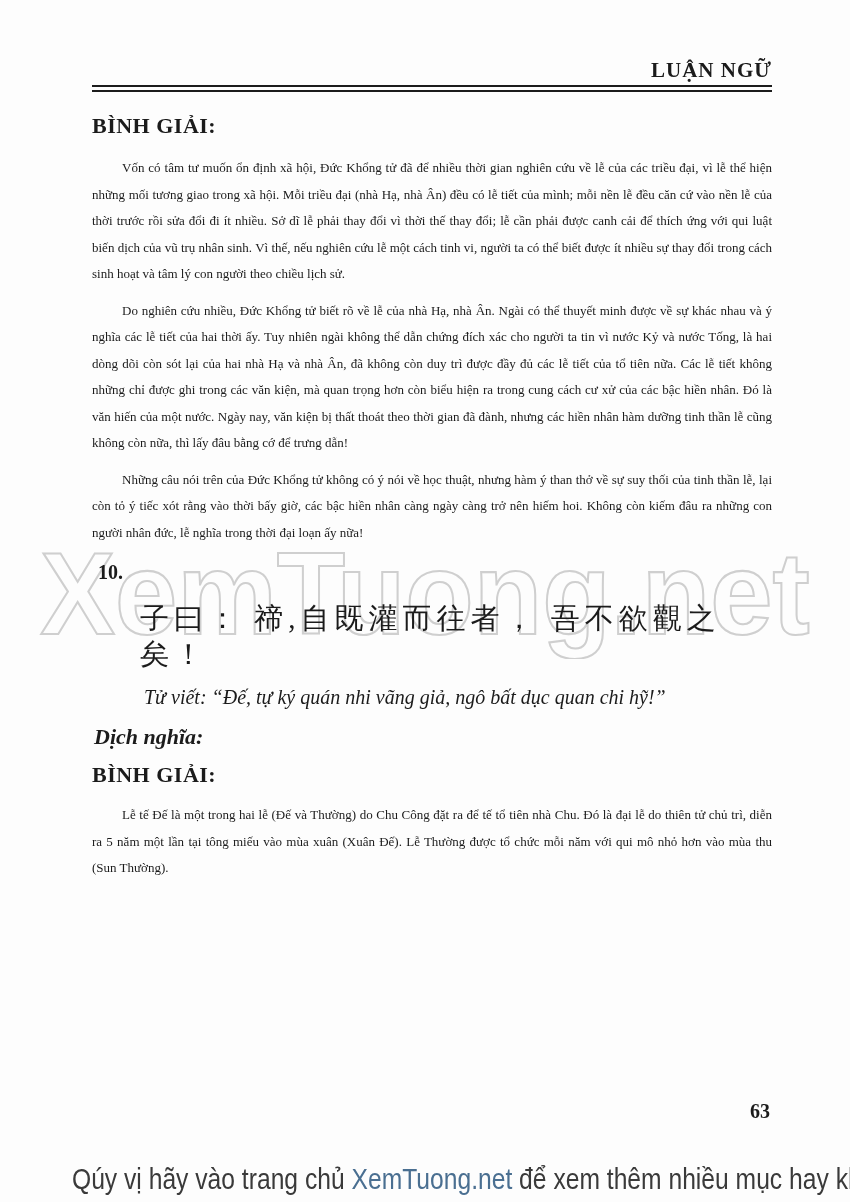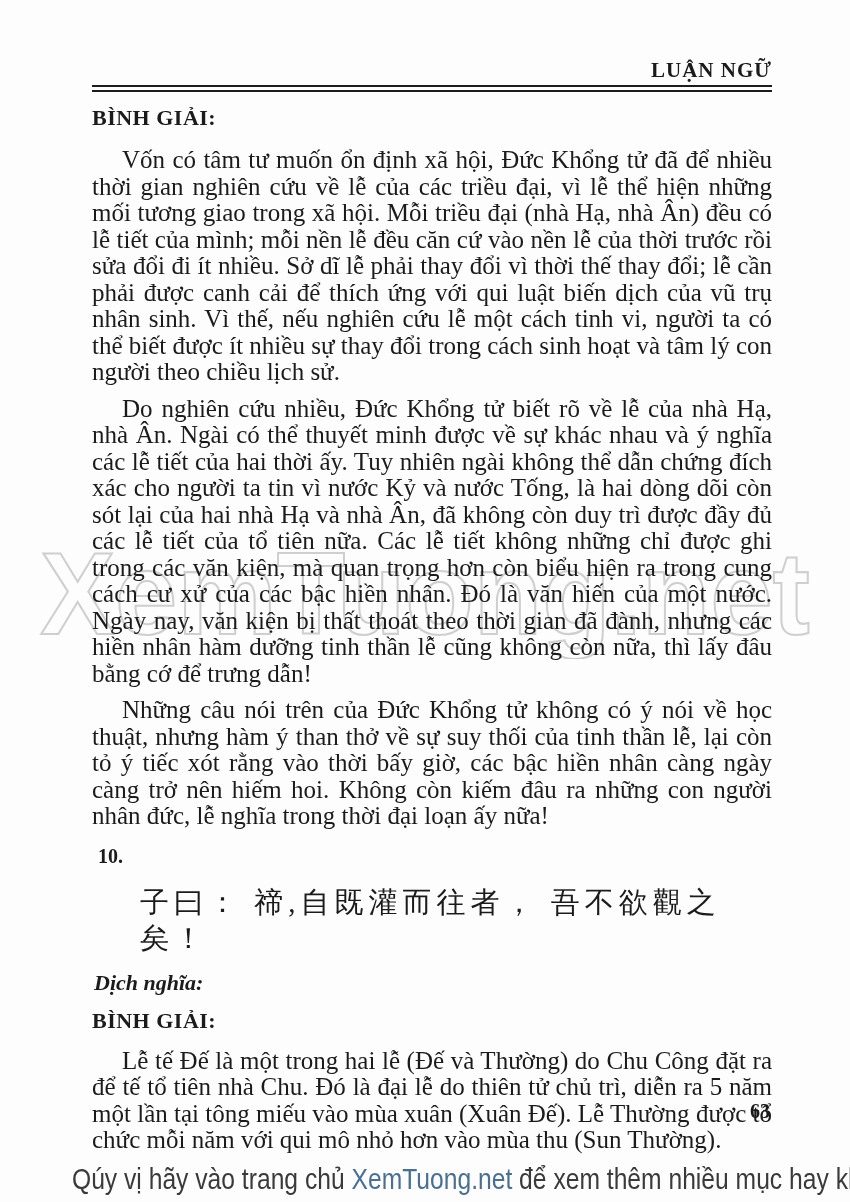--- a/index.html
+++ b/index.html
@@ -31,30 +31,30 @@
   .running-title{
     position:absolute;top:58px;right:78px;
     font-weight:bold;font-size:21px;letter-spacing:1px;z-index:2;
   }
   .header-rule{
     position:absolute;top:85px;left:92px;right:78px;height:3px;
     border-top:2px solid #1c1c1c;border-bottom:2px solid #1c1c1c;z-index:2;
   }
   
   .content{
-    position:absolute;top:8px;left:92px;width:680px;z-index:1;
+    position:absolute;top:16px;left:92px;width:680px;z-index:1;
   }
   h2.section-heading{
     font-size:22px;font-weight:bold;letter-spacing:.5px;
     margin:0 0 16px 0;line-height:26px;
   }
   h2.first{margin-top:97px;}
   h2.second{margin-top:12px;margin-bottom:14px;}
   p.body{
-    font-size:25px;line-height:26.5px;text-align:justify;
+    font-size:13px;line-height:26.5px;text-align:justify;
     text-indent:30px;margin:0 0 10px 0;
   }
   .item-no{
     font-size:20px;font-weight:bold;margin:14px 0 0 6px;line-height:24px;
   }
   .chinese{
     font-size:29px;letter-spacing:5px;margin:16px 0 12px 48px;line-height:36px;
   }
   .translit{
     font-style:italic;font-size:20px;margin:12px 0 0 52px;line-height:26px;
@@ -96,20 +96,21 @@
     <h2 class="section-heading first">BÌNH GIẢI:</h2>
 
     <p class="body">Vốn có tâm tư muốn ổn định xã hội, Đức Khổng tử đã để nhiều thời gian nghiên cứu về lễ của các triều đại, vì lễ thể hiện những mối tương giao trong xã hội. Mỗi triều đại (nhà Hạ, nhà Ân) đều có lễ tiết của mình; mỗi nền lễ đều căn cứ vào nền lễ của thời trước rồi sửa đổi đi ít nhiều. Sở dĩ lễ phải thay đổi vì thời thế thay đổi; lễ cần phải được canh cải để thích ứng với qui luật biến dịch của vũ trụ nhân sinh. Vì thế, nếu nghiên cứu lễ một cách tinh vi, người ta có thể biết được ít nhiều sự thay đổi trong cách sinh hoạt và tâm lý con người theo chiều lịch sử.</p>
     <p class="body">Do nghiên cứu nhiều, Đức Khổng tử biết rõ về lễ của nhà Hạ, nhà Ân. Ngài có thể thuyết minh được về sự khác nhau và ý nghĩa các lễ tiết của hai thời ấy. Tuy nhiên ngài không thể dẫn chứng đích xác cho người ta tin vì nước Kỷ và nước Tống, là hai dòng dõi còn sót lại của hai nhà Hạ và nhà Ân, đã không còn duy trì được đầy đủ các lễ tiết của tổ tiên nữa. Các lễ tiết không những chỉ được ghi trong các văn kiện, mà quan trọng hơn còn biểu hiện ra trong cung cách cư xử của các bậc hiền nhân. Đó là văn hiến của một nước. Ngày nay, văn kiện bị thất thoát theo thời gian đã đành, nhưng các hiền nhân hàm dưỡng tinh thần lễ cũng không còn nữa, thì lấy đâu bằng cớ để trưng dẫn!</p>
     <p class="body">Những câu nói trên của Đức Khổng tử không có ý nói về học thuật, nhưng hàm ý than thở về sự suy thối của tinh thần lễ, lại còn tỏ ý tiếc xót rằng vào thời bấy giờ, các bậc hiền nhân càng ngày càng trở nên hiếm hoi. Không còn kiếm đâu ra những con người nhân đức, lễ nghĩa trong thời đại loạn ấy nữa!</p>
 
     <div class="item-no">10.</div>
 
     <div class="chinese">子曰： 禘,自既灌而往者， 吾不欲觀之矣！</div>
 
+    <div class="translit">Tử viết: “Đế, tự ký quán nhi vãng giả, ngô bất dục quan chi hỹ!”</div>
 
     <h2 class="dich-nghia">Dịch nghĩa:</h2>
 
 
     <h2 class="section-heading second">BÌNH GIẢI:</h2>
 
     <p class="body">Lễ tế Đế là một trong hai lễ (Đế và Thường) do Chu Công đặt ra để tế tổ tiên nhà Chu. Đó là đại lễ do thiên tử chủ trì, diễn ra 5 năm một lần tại tông miếu vào mùa xuân (Xuân Đế). Lễ Thường được tổ chức mỗi năm với qui mô nhỏ hơn vào mùa thu (Sun Thường).</p>
 
   </div>
 

